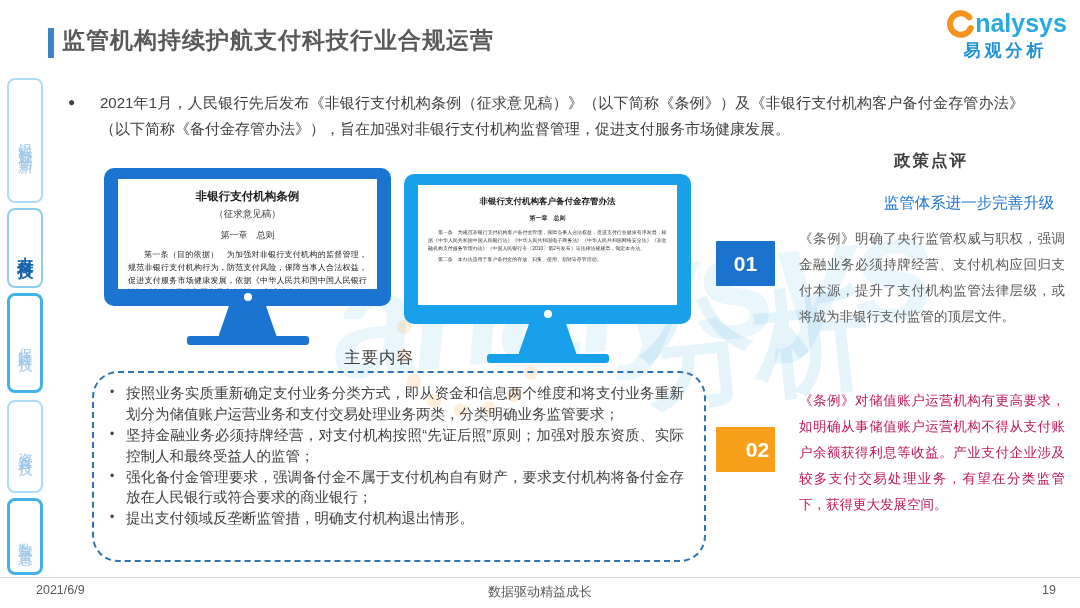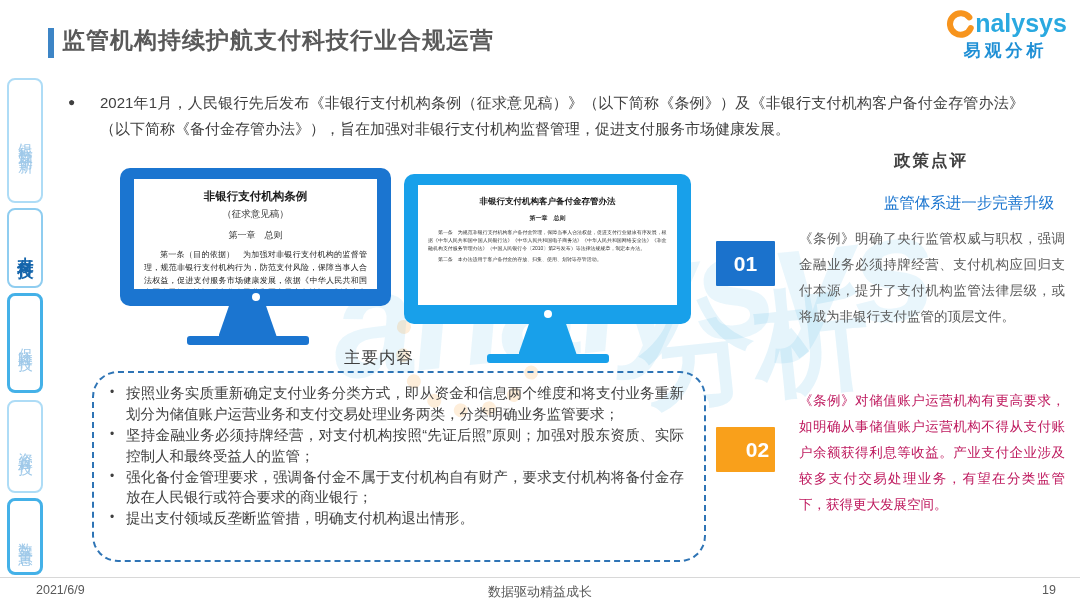--- a/index.html
+++ b/index.html
@@ -133,21 +133,21 @@
     <span>资管科技</span>
   </div>
   <div class="layer side-tab" style="top:498px;height:77px;border:3px solid #44b1e8;">
     <span>数字普惠</span>
   </div>
 
   <div class="layer intro-dot">●</div>
   <div class="layer intro-text">2021年1月，人民银行先后发布《非银行支付机构条例（征求意见稿）》（以下简称《条例》）及《非银行支付机构客户备付金存管办法》（以下简称《备付金存管办法》），旨在加强对非银行支付机构监督管理，促进支付服务市场健康发展。</div>
 
   <div class="layer monitor m1" style="left:104px;top:168px;width:287px;">
-    <div class="bezel" style="height:138px;margin-left:16px;">
+    <div class="bezel" style="height:138px;">
       <div class="screen">
         <div class="doc-title">非银行支付机构条例</div>
         <div class="doc-subtitle">（征求意见稿）</div>
         <div class="doc-chapter">第一章　总则</div>
         <div class="doc-body">第一条（目的依据）　为加强对非银行支付机构的监督管理，规范非银行支付机构行为，防范支付风险，保障当事人合法权益，促进支付服务市场健康发展，依据《中华人民共和国中国人民银行法》《中华人民共和国电子商务法》，制定本条例。</div>
       </div>
       <div class="power-dot"></div>
     </div>
     <div class="neck"></div>
     <div class="mbase"></div>

